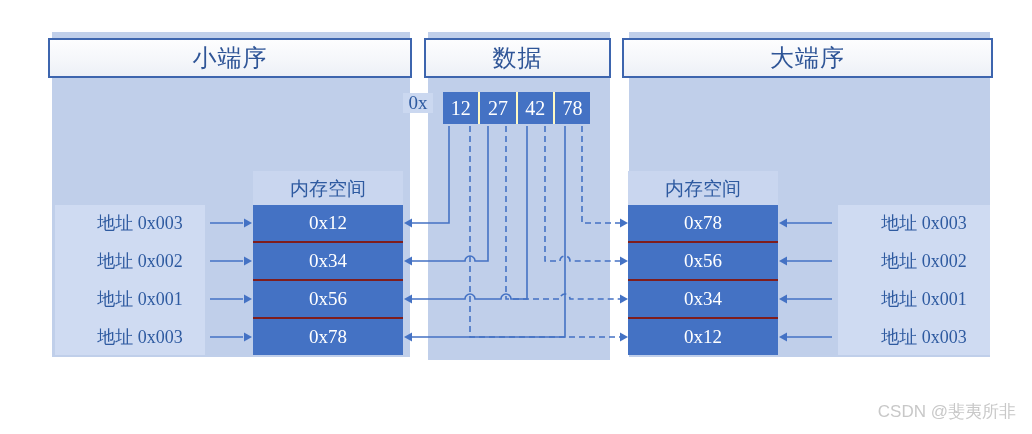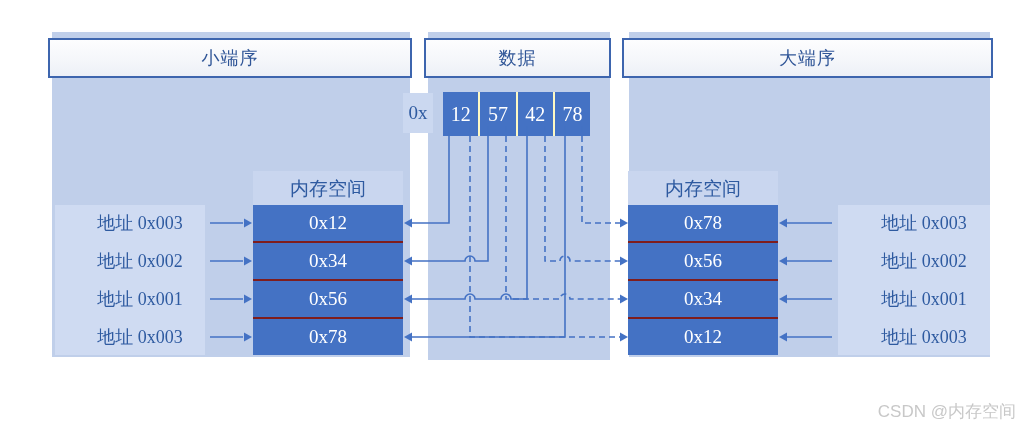--- a/index.html
+++ b/index.html
@@ -5,21 +5,21 @@
   html,body{margin:0;padding:0;background:#ffffff;}
   .canvas{
     position:relative;width:1032px;height:434px;background:#ffffff;overflow:hidden;
     font-family:"Liberation Sans","DejaVu Sans",sans-serif;
   }
   .panel{position:absolute;background:#c0cfea;z-index:1;}
   .hdr{
     position:absolute;z-index:2;box-sizing:border-box;
     border:2px solid #3d65ae;
     background:linear-gradient(180deg,#fdfdfe 0%,#f4f6fa 60%,#edf0f7 100%);
-    color:#2f5597;font-size:18px;letter-spacing:1px;
+    color:#2f5597;font-size:24px;letter-spacing:1px;
     display:flex;align-items:center;justify-content:center;
   }
   .memlabel{
     position:absolute;z-index:2;background:#c9d6ef;color:#2e5aa0;
     font-size:19px;display:flex;align-items:center;justify-content:center;margin-top:24px;
   }
   .strip{position:absolute;z-index:1;background:#cfdbf2;}
   .stack{position:absolute;z-index:2;background:#7f1d1d;}
   .mrow{
     height:36px;margin-bottom:2px;background:#4472c4;color:#ffffff;
@@ -28,27 +28,27 @@
   }
   .mrow:last-child{margin-bottom:0;}
   .addr{
     position:absolute;z-index:2;width:150px;height:26px;line-height:26px;
     text-align:center;color:#2e5aa0;font-size:18px;
     font-family:"Liberation Serif","DejaVu Serif",serif;
     margin-left:10px;
   }
   .addr-right{width:152px;}
   .hexbox{
-    position:absolute;left:403px;top:93px;width:30px;height:40px;z-index:2;
+    position:absolute;left:403px;top:93px;width:30px;height:20px;z-index:2;
     background:#cbd8f0;color:#2e5aa0;font-size:19px;
     font-family:"Liberation Serif","DejaVu Serif",serif;
     display:flex;align-items:center;justify-content:center;text-align:right;
   }
   .bytebar{
-    position:absolute;left:443px;top:92px;width:147px;height:44px;z-index:2;
+    position:absolute;left:443px;top:92px;width:147px;height:32px;z-index:2;
     background:#fef9c3;display:flex;gap:2px;
   }
   .bytecell{
     flex:1;background:#4472c4;color:#ffffff;font-size:20px;
     font-family:"Liberation Serif","DejaVu Serif",serif;
     display:flex;align-items:center;justify-content:center;
   }
   .wires{position:absolute;left:0;top:0;z-index:3;pointer-events:none;}
   .watermark{
     position:absolute;right:16px;top:400px;z-index:4;
@@ -64,21 +64,21 @@
   <div class="panel" style="left:428px;top:32px;width:182px;height:328px;"></div>
   <div class="panel" style="left:629px;top:32px;width:361px;height:325px;"></div>
 
   <div class="hdr" style="left:48px;top:38px;width:364px;height:40px;">小端序</div>
   <div class="hdr" style="left:424px;top:38px;width:187px;height:40px;">数据</div>
   <div class="hdr" style="left:622px;top:38px;width:371px;height:40px;">大端序</div>
 
   <div class="hexbox">0x</div>
   <div class="bytebar" id="bytebar">
       <div class="bytecell">12</div>
-      <div class="bytecell">57</div>
+      <div class="bytecell">27</div>
       <div class="bytecell">42</div>
       <div class="bytecell">78</div>
     </div>
 
   <div class="memlabel" style="left:253px;top:147px;width:150px;height:36px;">内存空间</div>
   <div class="memlabel" style="left:628px;top:147px;width:150px;height:36px;">内存空间</div>
 
   <div class="strip" style="left:55px;top:205px;width:150px;height:150px;"></div>
   <div class="strip" style="left:838px;top:205px;width:152px;height:150px;"></div>
 
@@ -136,14 +136,14 @@
       <path d="M 210 299 H 243" stroke="#4472c4" stroke-width="1.6" fill="none"></path>
       <polygon points="252,299 244,294.5 244,303.5" fill="#4472c4"></polygon>
       <path d="M 787 299 H 832" stroke="#4472c4" stroke-width="1.6" fill="none"></path>
       <polygon points="779,299 787,294.5 787,303.5" fill="#4472c4"></polygon>
       <path d="M 210 337 H 243" stroke="#4472c4" stroke-width="1.6" fill="none"></path>
       <polygon points="252,337 244,332.5 244,341.5" fill="#4472c4"></polygon>
       <path d="M 787 337 H 832" stroke="#4472c4" stroke-width="1.6" fill="none"></path>
       <polygon points="779,337 787,332.5 787,341.5" fill="#4472c4"></polygon>
     </svg>
 
-  <div class="watermark">CSDN @内存空间</div>
+  <div class="watermark">CSDN @斐夷所非</div>
 </div>
 
 </body></html>

